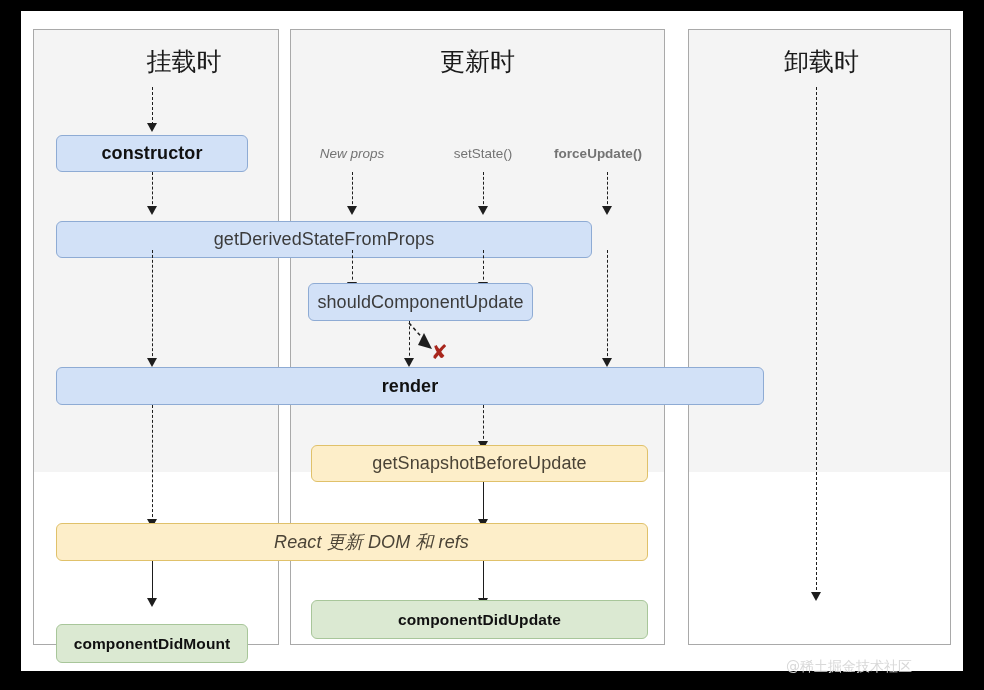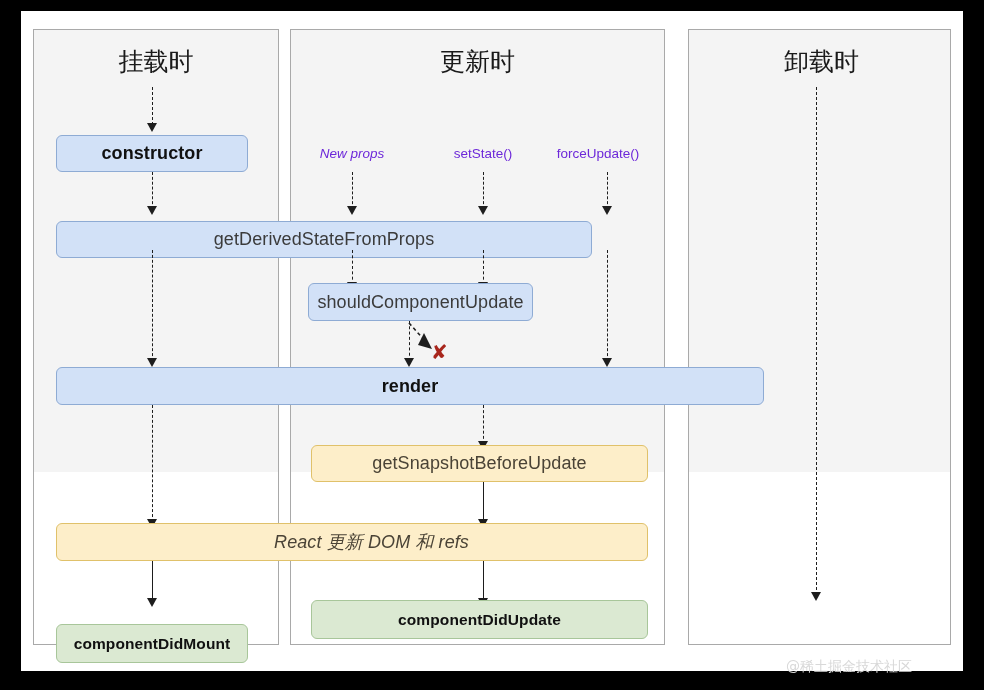--- a/index.html
+++ b/index.html
@@ -88,21 +88,21 @@
     border: 1px solid #a8c69a;
     color: #111111;
     font-weight: bold;
     font-size: 15.5px;
   }
 
   
   .trigger {
     position: absolute;
     font-size: 13.5px;
-    color: #6d28d9;
+    color: #737373;
     text-align: center;
     white-space: nowrap;
     transform: translateX(-50%);
   }
   .trigger.italic { font-style: italic; }
 
   
   .arrow {
     position: absolute;
     width: 0;
@@ -144,21 +144,21 @@
 </head>
 <body>
 
 <div id="frame">
   <div id="canvas">
 
     <div class="panel" style="left:12px; top:18px; width:246px; height:616px;">
       <div class="panel-top" style="height:443px;"></div>
       <div class="panel-bottom" style="height:172px;"></div>
     </div>
-    <div class="panel-title" style="left:12px; width:246px; top:34px;">挂载时</div>
+    <div class="panel-title" style="left:12px; width:246px; top:34px;padding-left:28px;">挂载时</div>
 
     <div class="panel" style="left:269px; top:18px; width:375px; height:616px;">
       <div class="panel-top" style="height:443px;"></div>
       <div class="panel-bottom" style="height:172px;"></div>
     </div>
     <div class="panel-title" style="left:269px; width:375px; top:34px;">更新时</div>
 
     <div class="panel" style="left:667px; top:18px; width:263px; height:616px;">
       <div class="panel-top" style="height:443px;"></div>
       <div class="panel-bottom" style="height:172px;"></div>
@@ -168,21 +168,21 @@
     <div class="arrow" style="left:131px; top:76px; height:38px;"></div>
     <div class="arrowhead" style="left:131px; top:112px;"></div>
 
     <div class="node blue strong" style="left:35px; top:124px; width:192px; height:37px;">constructor</div>
 
     <div class="arrow" style="left:131px; top:161px; height:37px;"></div>
     <div class="arrowhead" style="left:131px; top:195px;"></div>
 
     <div class="trigger italic" style="left:331px; top:135px;">New props</div>
     <div class="trigger" style="left:462px; top:135px;">setState()</div>
-    <div class="trigger" style="left:577px; top:135px;">forceUpdate()</div>
+    <div class="trigger" style="left:577px; top:135px;font-weight:bold;">forceUpdate()</div>
 
     <div class="arrow" style="left:331px; top:161px; height:37px;"></div>
     <div class="arrowhead" style="left:331px; top:195px;"></div>
 
     <div class="arrow" style="left:462px; top:161px; height:37px;"></div>
     <div class="arrowhead" style="left:462px; top:195px;"></div>
 
     <div class="arrow" style="left:586px; top:161px; height:37px;"></div>
     <div class="arrowhead" style="left:586px; top:195px;"></div>
 

